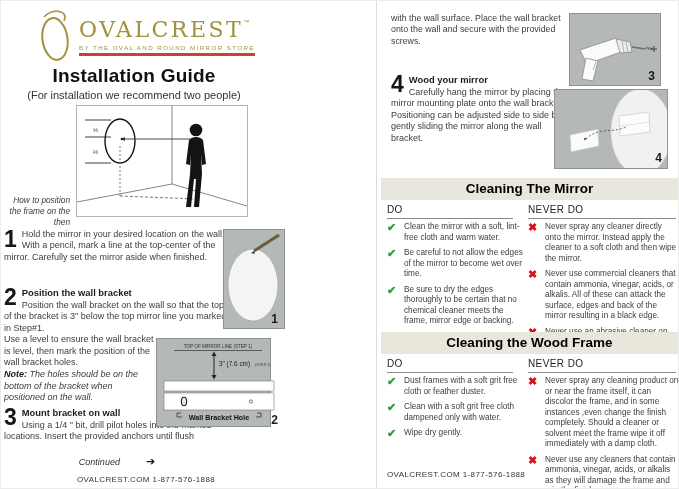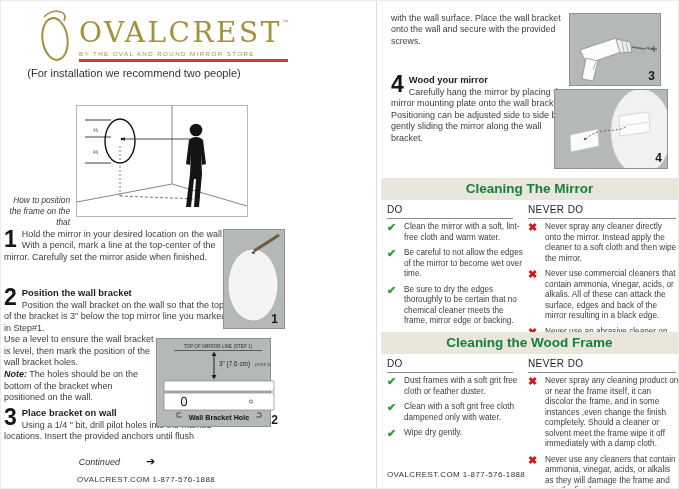--- a/index.html
+++ b/index.html
@@ -6,60 +6,60 @@
   html,body{background:#fff}
   body{font-family:"Liberation Sans",sans-serif;}
   .sheet{position:relative;width:679px;height:489px;background:#fff;color:#2e2e2e;overflow:hidden;border:1px solid #ececec}
   .abs{position:absolute}
 
   
   .left-page{position:absolute;left:0;top:0;width:376px;height:489px;border-right:1px solid #ddd}
   .logo-row{left:36px;top:6px;width:200px;display:flex;align-items:flex-start}
   .logo-o{flex:0 0 auto;margin-right:4px}
   .logo-text-col{display:flex;flex-direction:column;margin-top:12px}
-  .logo-name{font-family:"DejaVu Serif",serif;font-size:28px;letter-spacing:2.5px;color:#a3913c;line-height:1}
+  .logo-name{font-family:"DejaVu Serif",serif;font-size:22px;letter-spacing:2.5px;color:#a3913c;line-height:1}
   .logo-tm{font-size:6px;vertical-align:top;color:#a3913c;letter-spacing:0}
   .logo-tagline{font-size:6.2px;letter-spacing:1.4px;color:#a3913c;margin-top:3px;white-space:nowrap}
   .logo-redline{height:2.5px;background:#d0402f;margin-top:2px;width:100%}
   .guide-title-block{left:0;top:64px;width:266px;text-align:center}
   .guide-title{font-size:19px;font-weight:bold;color:#111;letter-spacing:.2px}
   .guide-subtitle{font-size:11px;color:#333;margin-top:2px}
   .pos-diagram{left:75px;top:104px;width:172px;height:112px;background:#fff;border:1px solid #b5b5b5}
   .diagram-caption{left:5px;top:194px;width:64px;font-size:8.3px;font-style:italic;color:#3a3a3a;text-align:right;line-height:1.3}
 
   .step{font-size:9px;line-height:1.27;color:#3d3d3d}
   .step-num{float:left;font-size:23px;font-weight:bold;line-height:19px;margin:1px 5px 0 0;color:#161616}
   .step-title{font-weight:bold;font-size:9.4px;color:#1c1c1c;margin-bottom:1px}
   .step-1{left:3px;top:228px;width:231px}
   .step-2{left:3px;top:286px;width:228px}
   .step-3{left:3px;top:406px;width:231px}
   .narrow{width:150px;display:block}
   .note-line{margin-top:1px}
   .note-label{font-weight:bold;font-style:italic;color:#1c1c1c}
-  .note-text{}
+  .note-text{font-style:italic}
 
   .figure{background:#b4b8b6;border:1px solid #8f938f}
   .fig-1{left:222px;top:228px;width:62px;height:100px}
   .fig-2{left:155px;top:337px;width:115px;height:89px}
   .continued-row{left:0;top:454px;width:232px;display:flex;justify-content:center;align-items:center;gap:26px}
   .continued-text{font-style:italic;font-size:9px;color:#333}
   .continued-arrow{font-size:11px;color:#111}
   .page-footer{font-size:8px;color:#333;letter-spacing:.4px}
   .footer-left{left:0;top:474px;width:290px;text-align:center}
 
   
   .right-page{position:absolute;left:378px;top:0;width:301px;height:489px}
   .rp-para{font-size:8.8px;line-height:1.3;color:#3d3d3d}
   .rp-p1{left:12px;top:12px;width:176px}
   .rp-p2{left:12px;top:50px;width:176px}
   .step-4{left:12px;top:73px;width:180px}
   .fig-3{left:190px;top:12px;width:92px;height:73px}
   .fig-4{left:175px;top:88px;width:114px;height:80px}
 
-  .section-header{left:2px;width:297px;height:22px;background:#e9e6db;text-align:center;font-size:13.5px;font-weight:bold;color:#15803d;line-height:22px}
+  .section-header{left:2px;width:297px;height:22px;background:#e9e6db;text-align:center;font-size:13.5px;font-weight:bold;color:#000000;line-height:22px}
   .sec-1{top:177px}.sec-2{top:331px}
   .col-label{font-size:10px;color:#222;letter-spacing:.4px;padding-bottom:3px;border-bottom:1px solid #8a8a8a}
   .do-label-1{left:8px;top:203px;width:126px}
   .never-label-1{left:149px;top:203px;width:148px}
   .do-label-2{left:8px;top:357px;width:126px}
   .never-label-2{left:149px;top:357px;width:148px}
   .item-list{display:flex;flex-direction:column;gap:5px}
   .do-list-1{left:8px;top:221px;width:138px}
   .never-list-1{left:149px;top:221px;width:151px}
   .do-list-2{left:8px;top:375px;width:132px}
@@ -87,20 +87,21 @@
       <div class="logo-text-col">
         <div>
           <span class="logo-name">OVALCREST</span><span class="logo-tm">™</span>
         </div>
         <div class="logo-tagline">BY THE OVAL AND ROUND MIRROR STORE</div>
         <div class="logo-redline"></div>
       </div>
     </div>
 
     <div class="abs guide-title-block">
+      <div class="guide-title">Installation Guide</div>
       <div class="guide-subtitle">(For installation we recommend two people)</div>
     </div>
 
     <div class="abs pos-diagram">
       <svg width="170" height="110" viewBox="0 0 170 110">
         <line x1="95" y1="0" x2="95" y2="78" stroke="#666" stroke-width="0.8"></line>
         <line x1="0" y1="96" x2="95" y2="78" stroke="#666" stroke-width="0.8"></line>
         <line x1="95" y1="78" x2="170" y2="100" stroke="#666" stroke-width="0.8"></line>
 
         <line x1="8" y1="14" x2="34" y2="14" stroke="#888" stroke-width="1.6"></line>
@@ -116,41 +117,41 @@
         <circle cx="45" cy="33" r="1.3" fill="#111"></circle>
         <line x1="48" y1="33" x2="113" y2="33" stroke="#333" stroke-width="0.9"></line>
         <polygon points="48,31 48,35 44,33" fill="#333"></polygon>
 
         <g fill="#141414">
           <circle cx="119" cy="24" r="6.3"></circle>
           <path d="M112 34 C115 30 123 30 126 34 L129 58 L125 59 L124 48 L125 68 L122 101 L117 101 L119 73 L117 73 L114 101 L109 101 L113 68 L114 48 L113 59 L109 58 Z"></path>
         </g>
       </svg>
     </div>
-    <div class="abs diagram-caption">How to position the frame on the that</div>
+    <div class="abs diagram-caption">How to position the frame on the then</div>
 
     <div class="abs step step-1">
       <span class="step-num">1</span>
       <div class="step-body">Hold the mirror in your desired location on the wall. With a pencil, mark a line at the top-center of the mirror. Carefully set the mirror aside when finished.</div>
     </div>
 
     <div class="abs step step-2">
       <span class="step-num">2</span>
       <div class="step-title">Position the wall bracket</div>
       <div class="step-body">Position the wall bracket on the wall so that the top of the bracket is 3" below the top mirror line you marked in Step#1.</div>
       <div class="step-body narrow">Use a level to ensure the wall bracket is level, then mark the position of the wall bracket holes.</div>
       <div class="narrow note-line">
         <span class="note-label">Note:</span>
         <span class="note-text">The holes should be on the bottom of the bracket when positioned on the wall.</span>
       </div>
     </div>
 
     <div class="abs step step-3">
       <span class="step-num">3</span>
-      <div class="step-title">Place bracket on wall</div>
+      <div class="step-title">Mount bracket on wall</div>
       <div class="step-body">Using a 1/4 " bit, drill pilot holes into the marked locations. Insert the provided anchors until flush</div>
     </div>
 
     <div class="abs figure fig-1">
       <svg width="60" height="98" viewBox="0 0 60 98">
         <ellipse cx="29" cy="55" rx="25" ry="36" fill="#f4f5f3" stroke="#9aa09c" stroke-width="0.6"></ellipse>
         <g>
           <line x1="30" y1="21" x2="55" y2="5" stroke="#6b5b3e" stroke-width="3"></line>
           <polygon points="30,21 27,23 31,24" fill="#3a3227"></polygon>
         </g>

